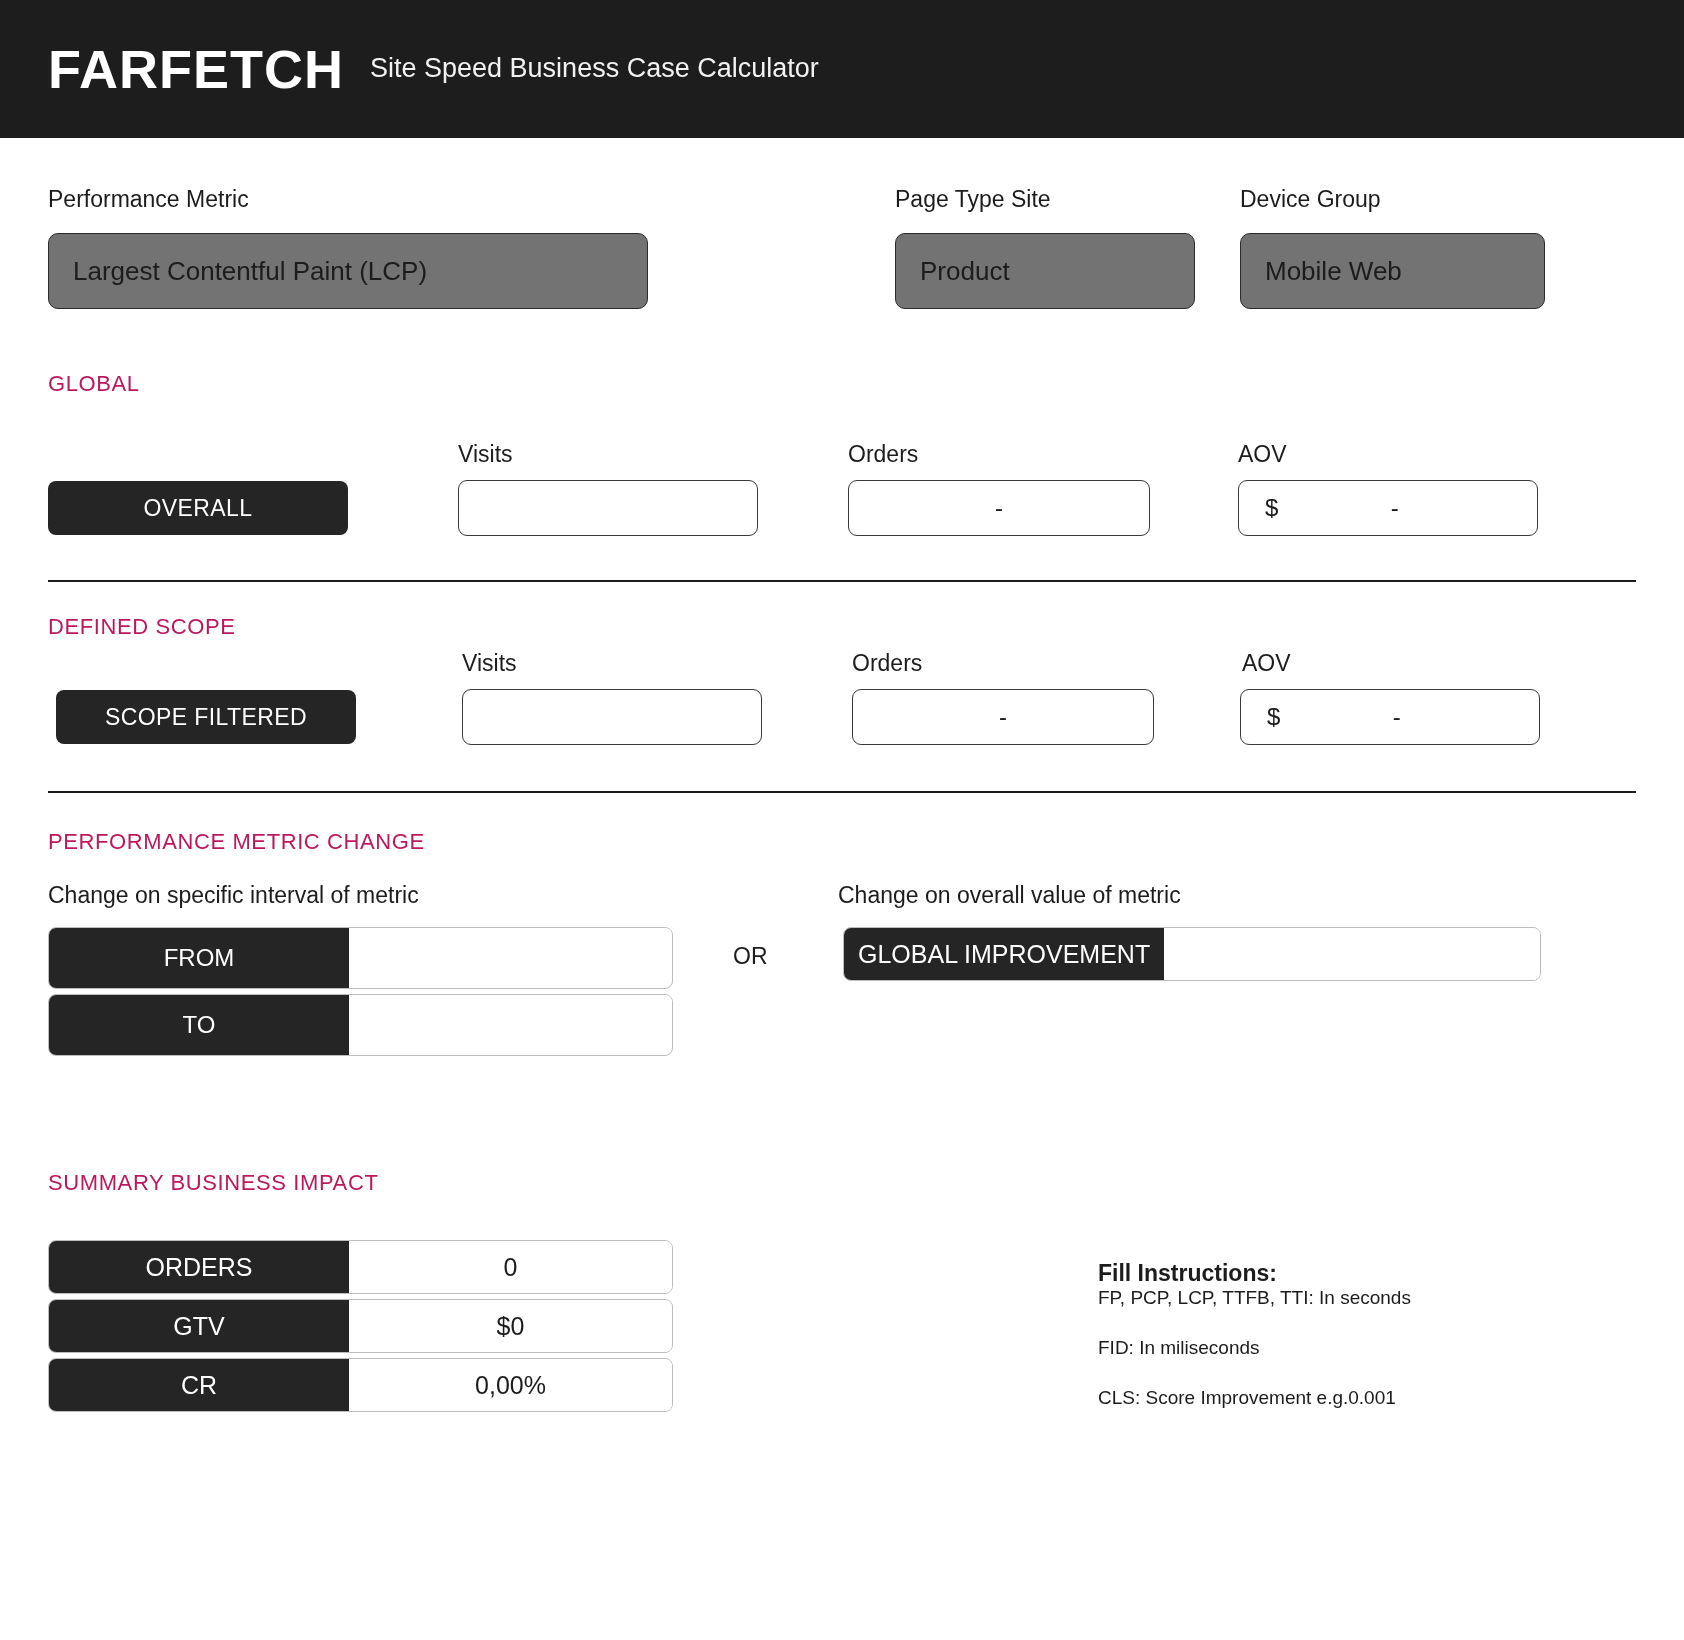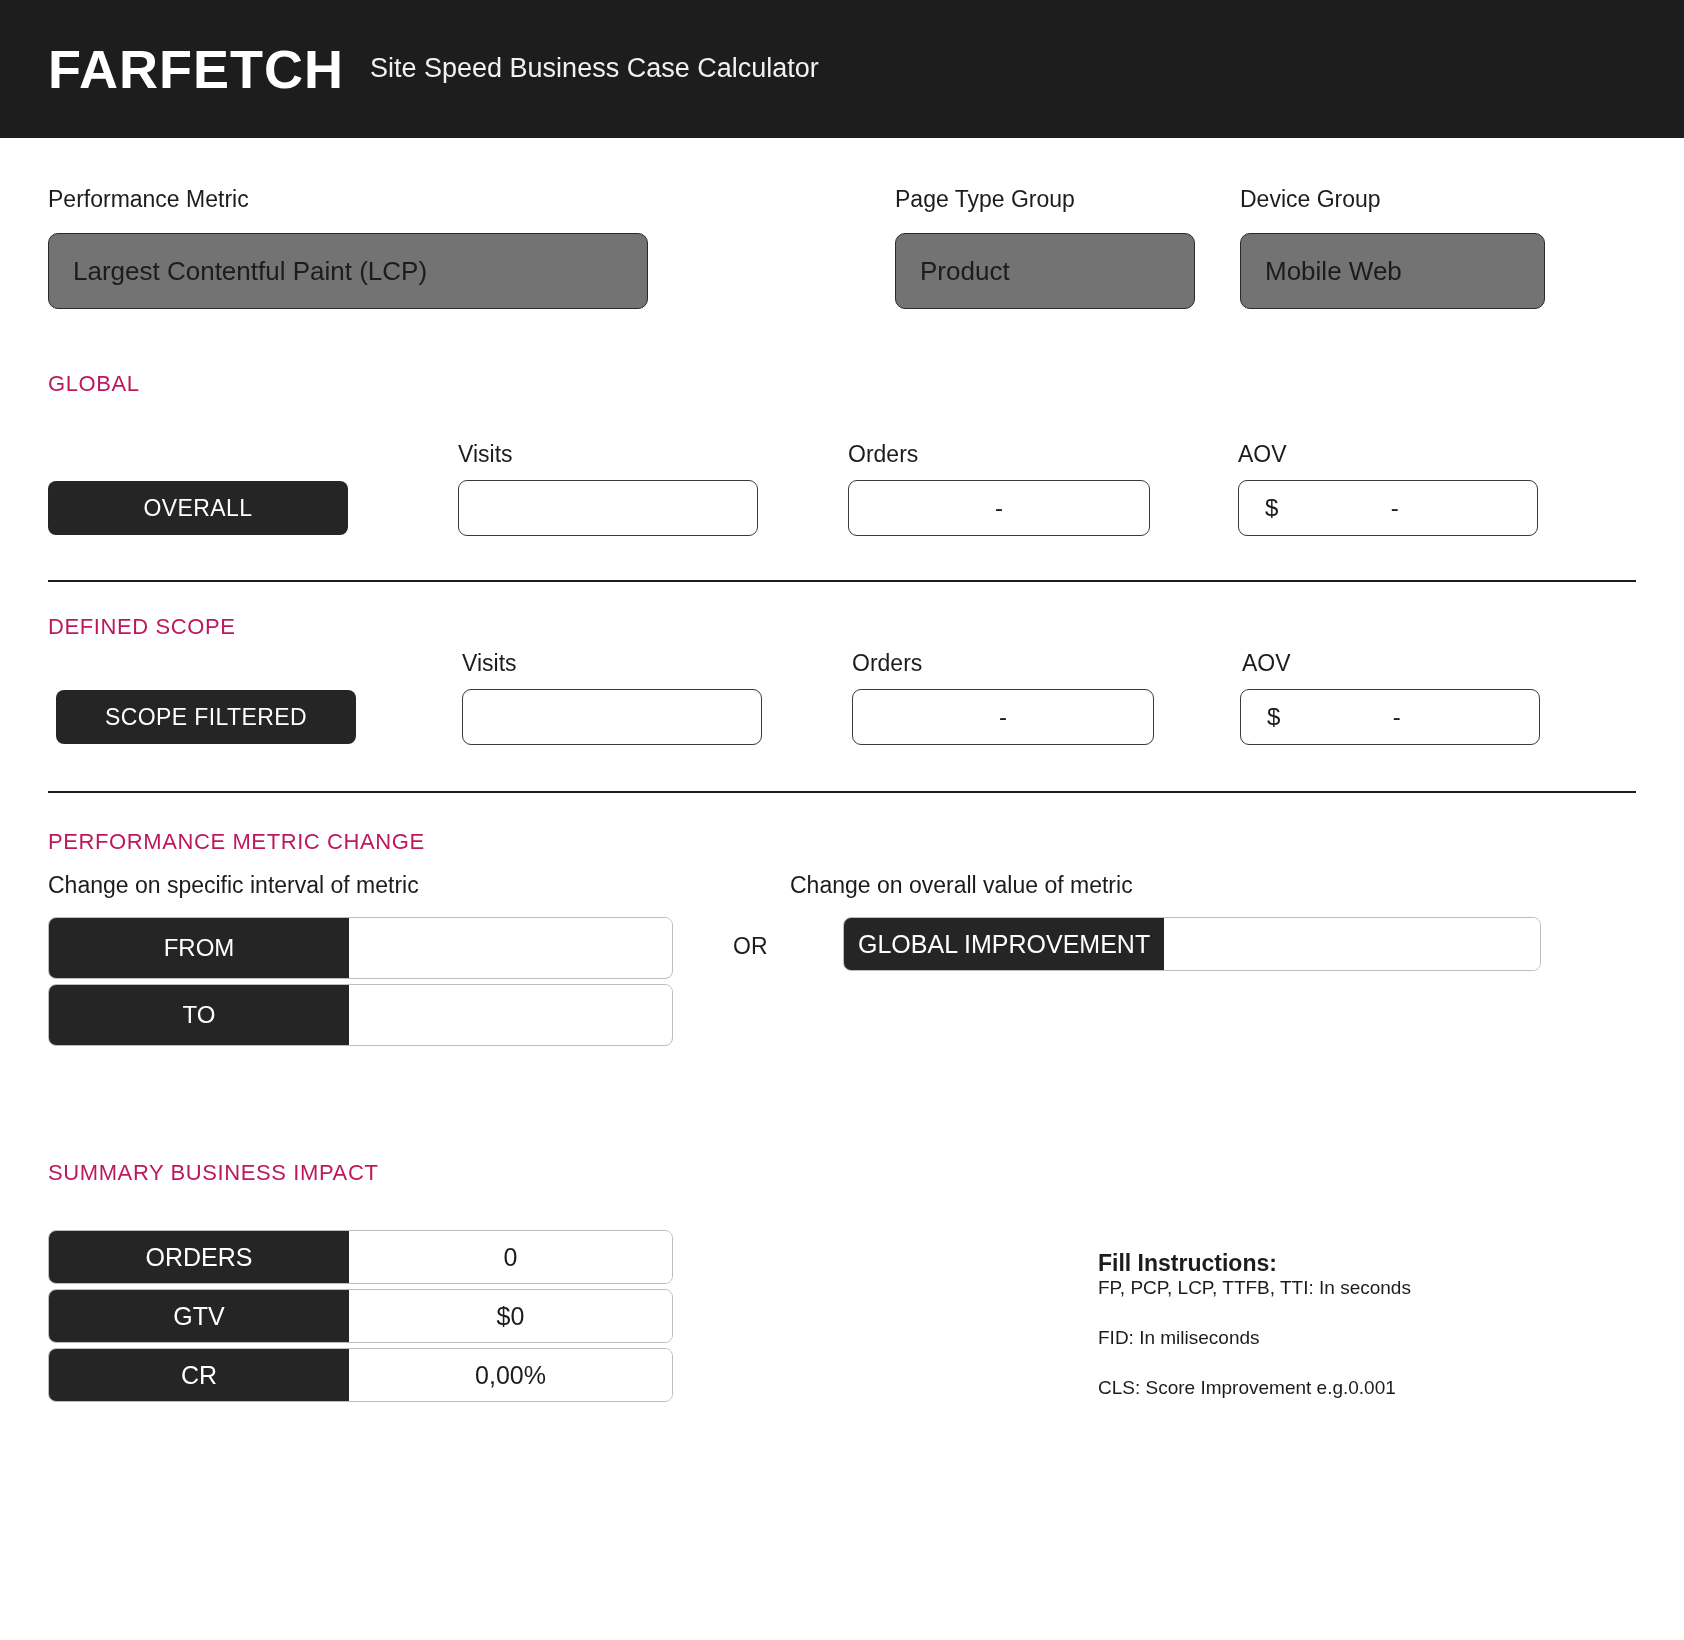--- a/index.html
+++ b/index.html
@@ -233,21 +233,21 @@
     <div class="sel-block sel-metric">
       <div class="sel-label">Performance Metric</div>
       <div class="field">
         <span>Largest Contentful Paint (LCP)</span>
       </div>
     </div>
 
     <div class="gap-a"></div>
 
     <div class="sel-block sel-page">
-      <div class="sel-label">Page Type Group</div>
+      <div class="sel-label">Page Type Site</div>
       <div class="field">
         <span>Product</span>
       </div>
     </div>
 
     <div class="gap-b"></div>
 
     <div class="sel-block sel-device">
       <div class="sel-label">Device Group</div>
       <div class="field">
@@ -308,21 +308,21 @@
     <div class="inputbox with-prefix" style="width:300px;">
       <span class="prefix">$</span>
       <span class="val">-</span>
     </div>
   </div>
 
   <hr class="sep" style="margin-top:46px;">
 
   <div style="margin-top:36px;" class="section-title">PERFORMANCE METRIC CHANGE</div>
 
-  <div class="row" style="margin-top:17px;">
+  <div class="row" style="margin-top:27px;gap:48px;">
     <div class="sub-label" style="width:742px;">Change on specific interval of metric</div>
     <div class="sub-label">Change on overall value of metric</div>
   </div>
 
   <div class="row" style="margin-top:18px; align-items:flex-start;">
     <div style="display:flex; flex-direction:column; gap:5px; width:625px;">
       <div class="stack-field">
         <div class="lbl">FROM</div>
         <div class="val"></div>
       </div>

